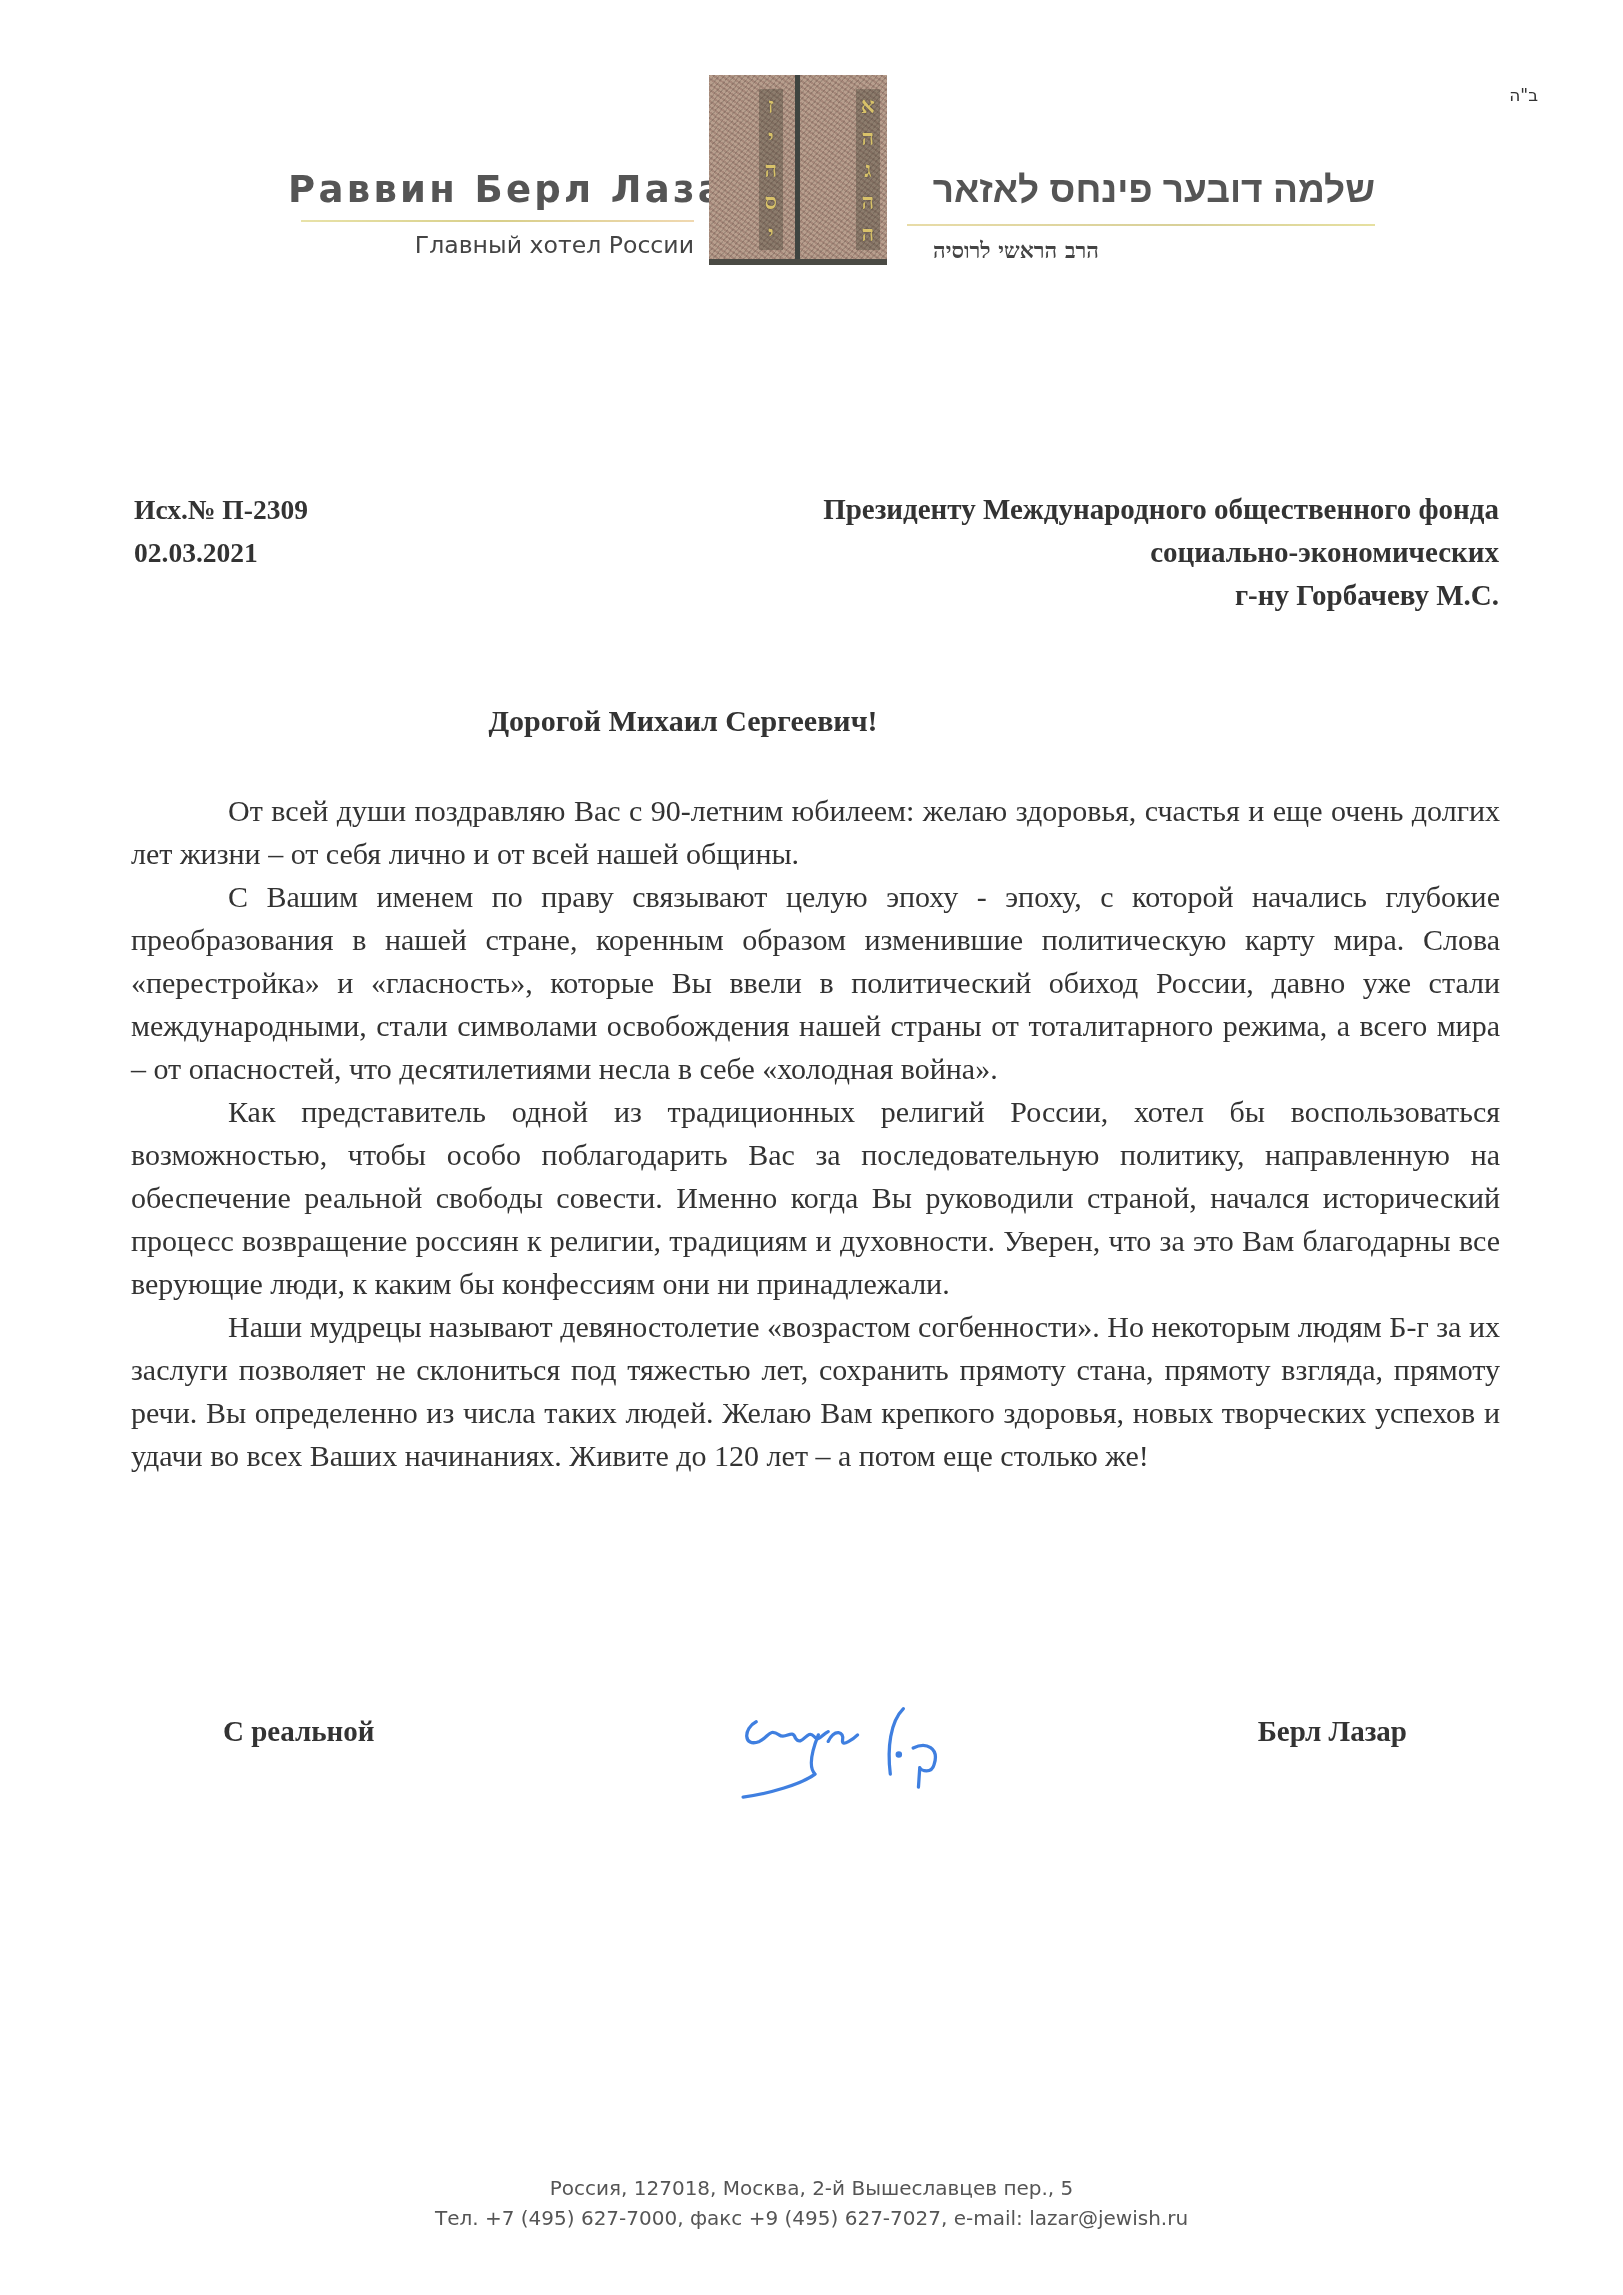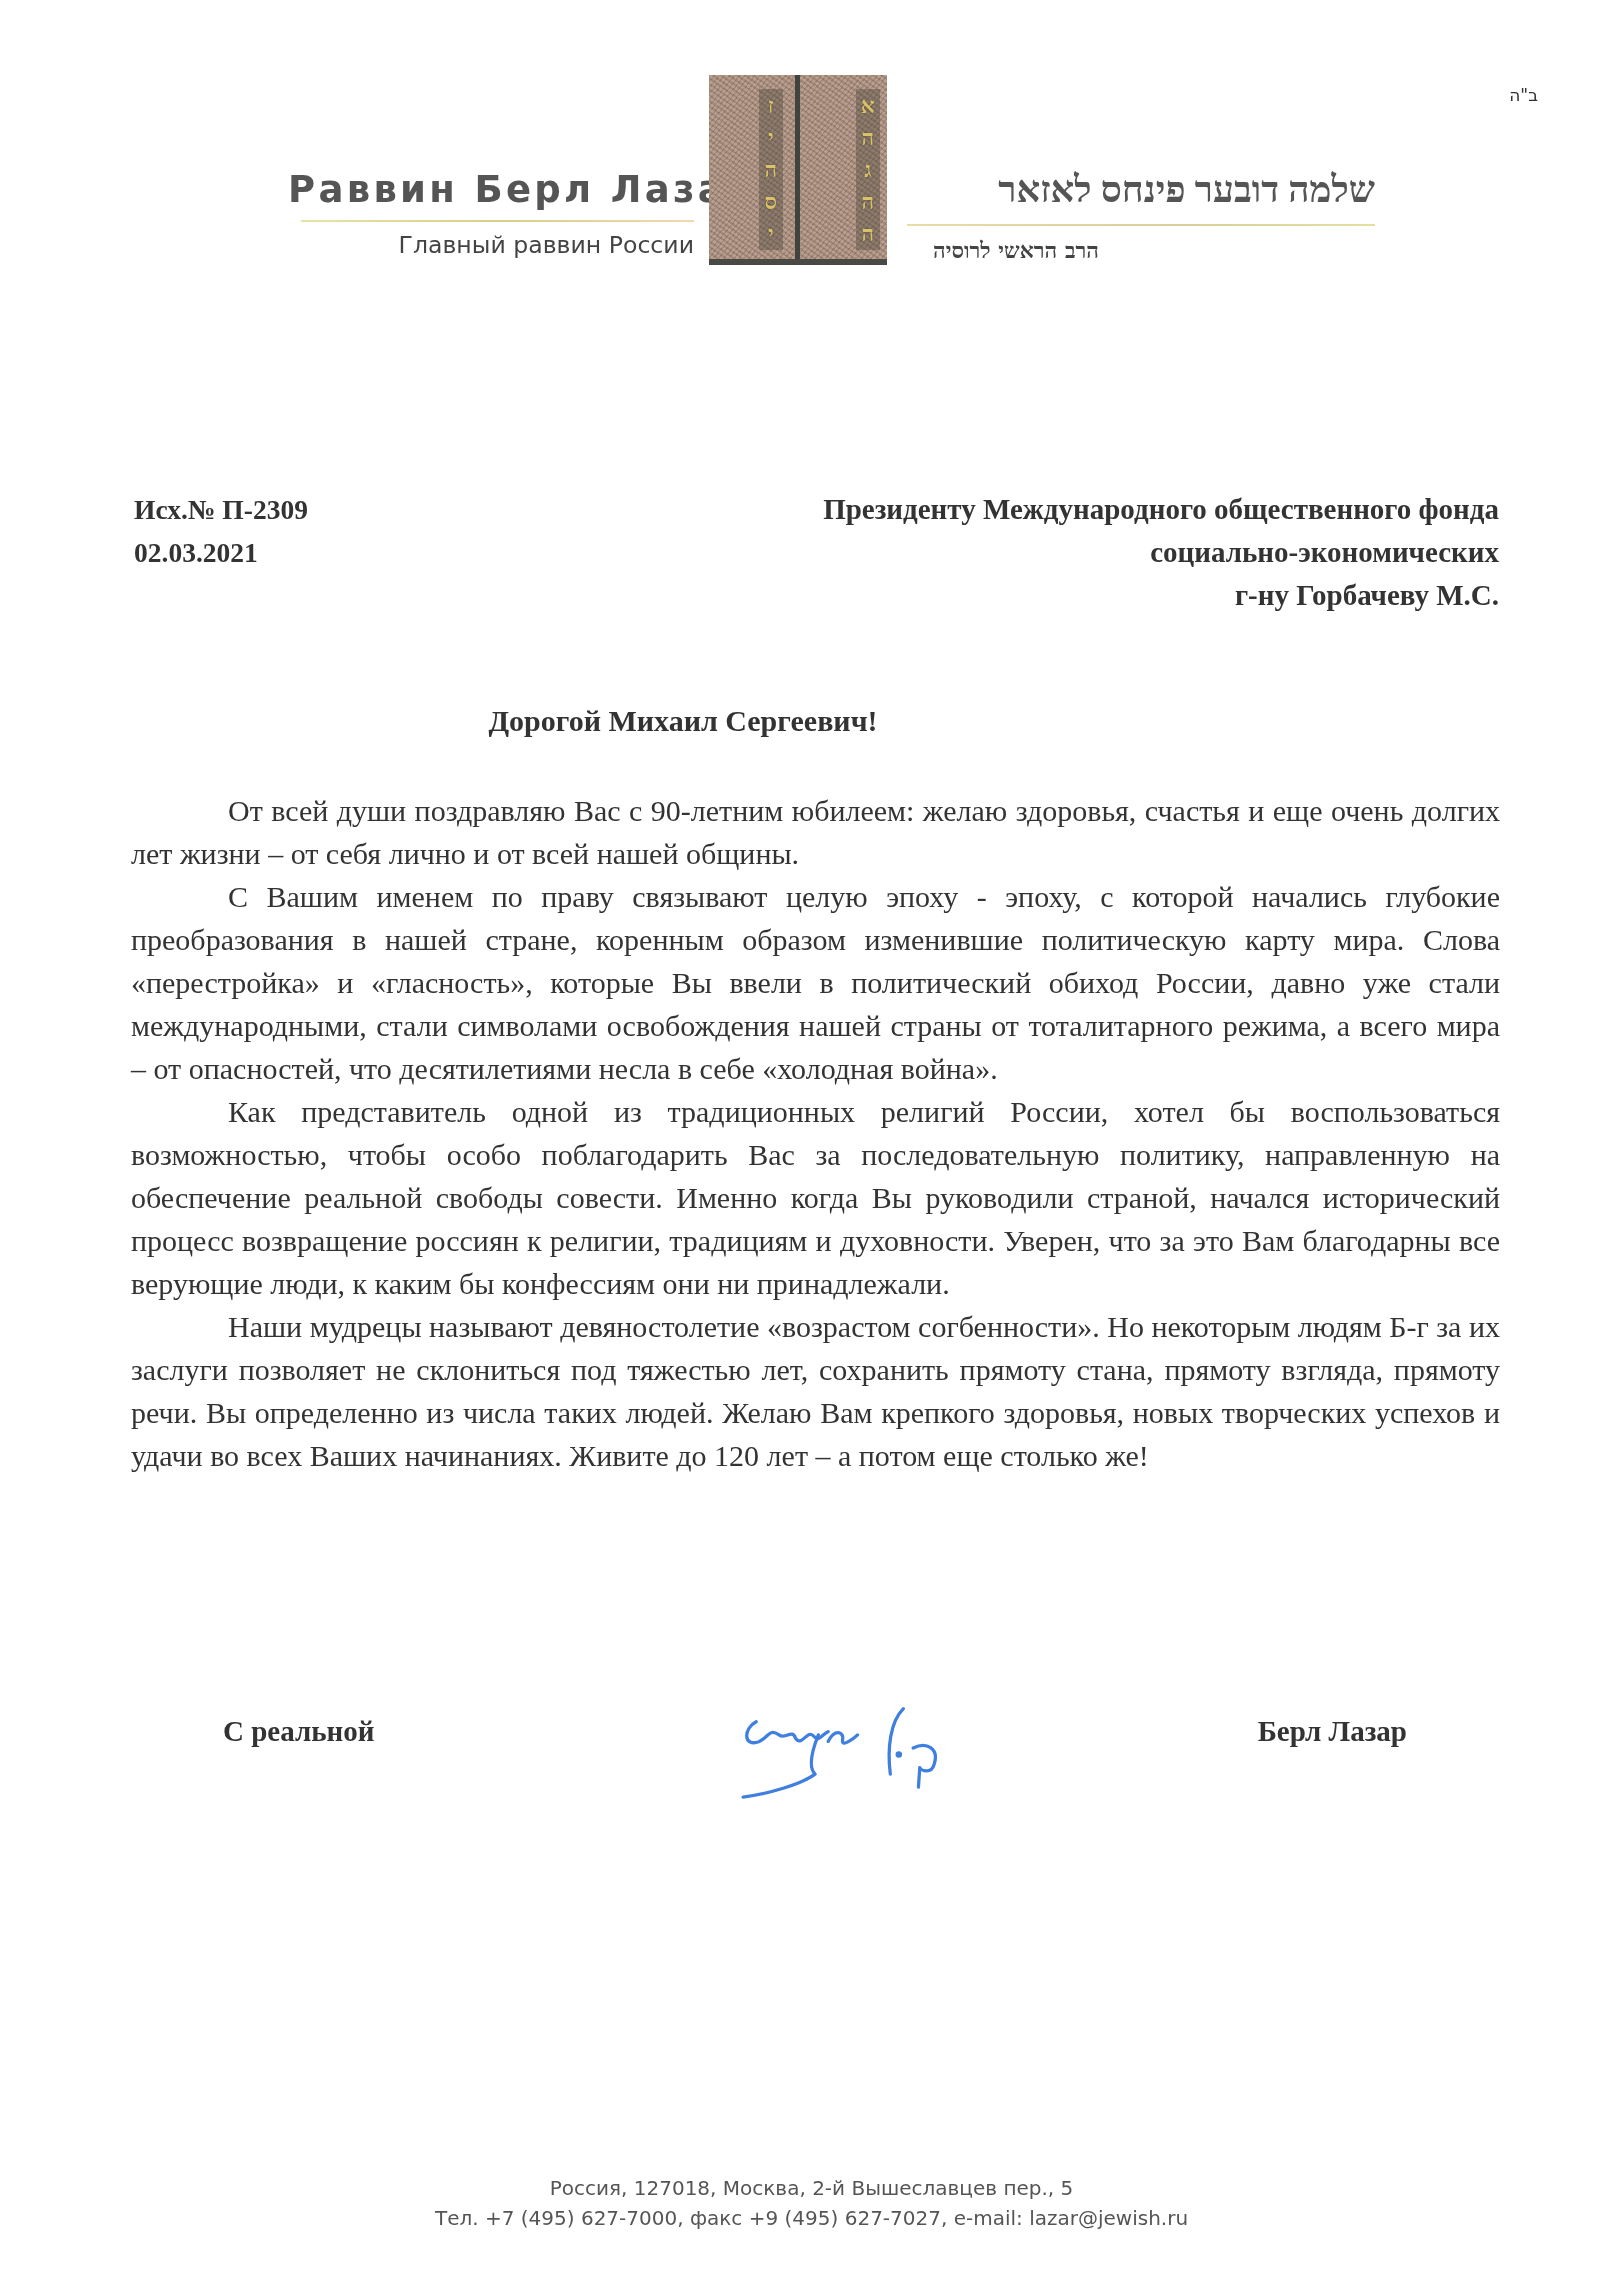--- a/index.html
+++ b/index.html
@@ -25,21 +25,21 @@
           border-bottom: 6.5px solid #4a4a44; box-sizing: border-box; }
   .logo .div { position: absolute; left: 86px; top: 0; bottom: 0; width: 5.2px; background: #3f4440; }
   .logo .col { position: absolute; top: 14.4px; bottom: 9.2px; width: 23.6px;
                display: flex; flex-direction: column; align-items: center; justify-content: space-around;
                font-family: "DejaVu Serif", serif; font-weight: bold; font-size: 22px; color: #d9c26a;
                text-shadow: 0 0 1.3px #333; background: rgba(60,60,50,.35); }
   .logo .col.l { left: 50px; }
   .logo .col.r { left: 147px; }
 
   .lh-right { position: absolute; left: 907px; top: 167px; width: 468px; }
-  .lh-heb-name { font-family: Liberation Serif, serif; font-weight: bold; font-size: 37px; color: #555;
+  .lh-heb-name { font-family: Liberation Sans, sans-serif; font-weight: bold; font-size: 37px; color: #555;
                  direction: rtl; text-align: right; line-height: 46px; white-space: nowrap; }
   .lh-rule-r { height: 2px; margin: 10.5px 0 11.8px 0;
                background: linear-gradient(90deg, #e8dca8, #d8d098 60%, #e6e0a0); }
   .lh-heb-sub { font-family: "DejaVu Serif", serif; font-weight: bold; font-size: 22px; color: #444;
                 direction: rtl; text-align: left; padding-left: 26px; white-space: nowrap; }
 
   
   .ref { position: absolute; left: 134px; top: 488px; font-weight: bold; font-size: 27.5px;
          line-height: 43px; color: #333; }
   .addressee { position: absolute; right: 124px; top: 488px; text-align: right;
@@ -61,21 +61,21 @@
             font-family: "DejaVu Sans", sans-serif; font-size: 20px; line-height: 30px; color: #555; }
 </style>
 </head>
 <body>
 
 <div class="bh">ב"ה</div>
 
 <div class="lh-left">
   <div class="lh-name">Раввин Берл Лазар</div>
   <div class="lh-rule"></div>
-  <div class="lh-sub">Главный раввин России</div>
+  <div class="lh-sub">Главный хотел России</div>
 </div>
 
 <div class="logo">
   <div class="col l">
     <span>ז</span>
     <span>י</span>
     <span>ה</span>
     <span>ס</span>
     <span>י</span>
   </div>

